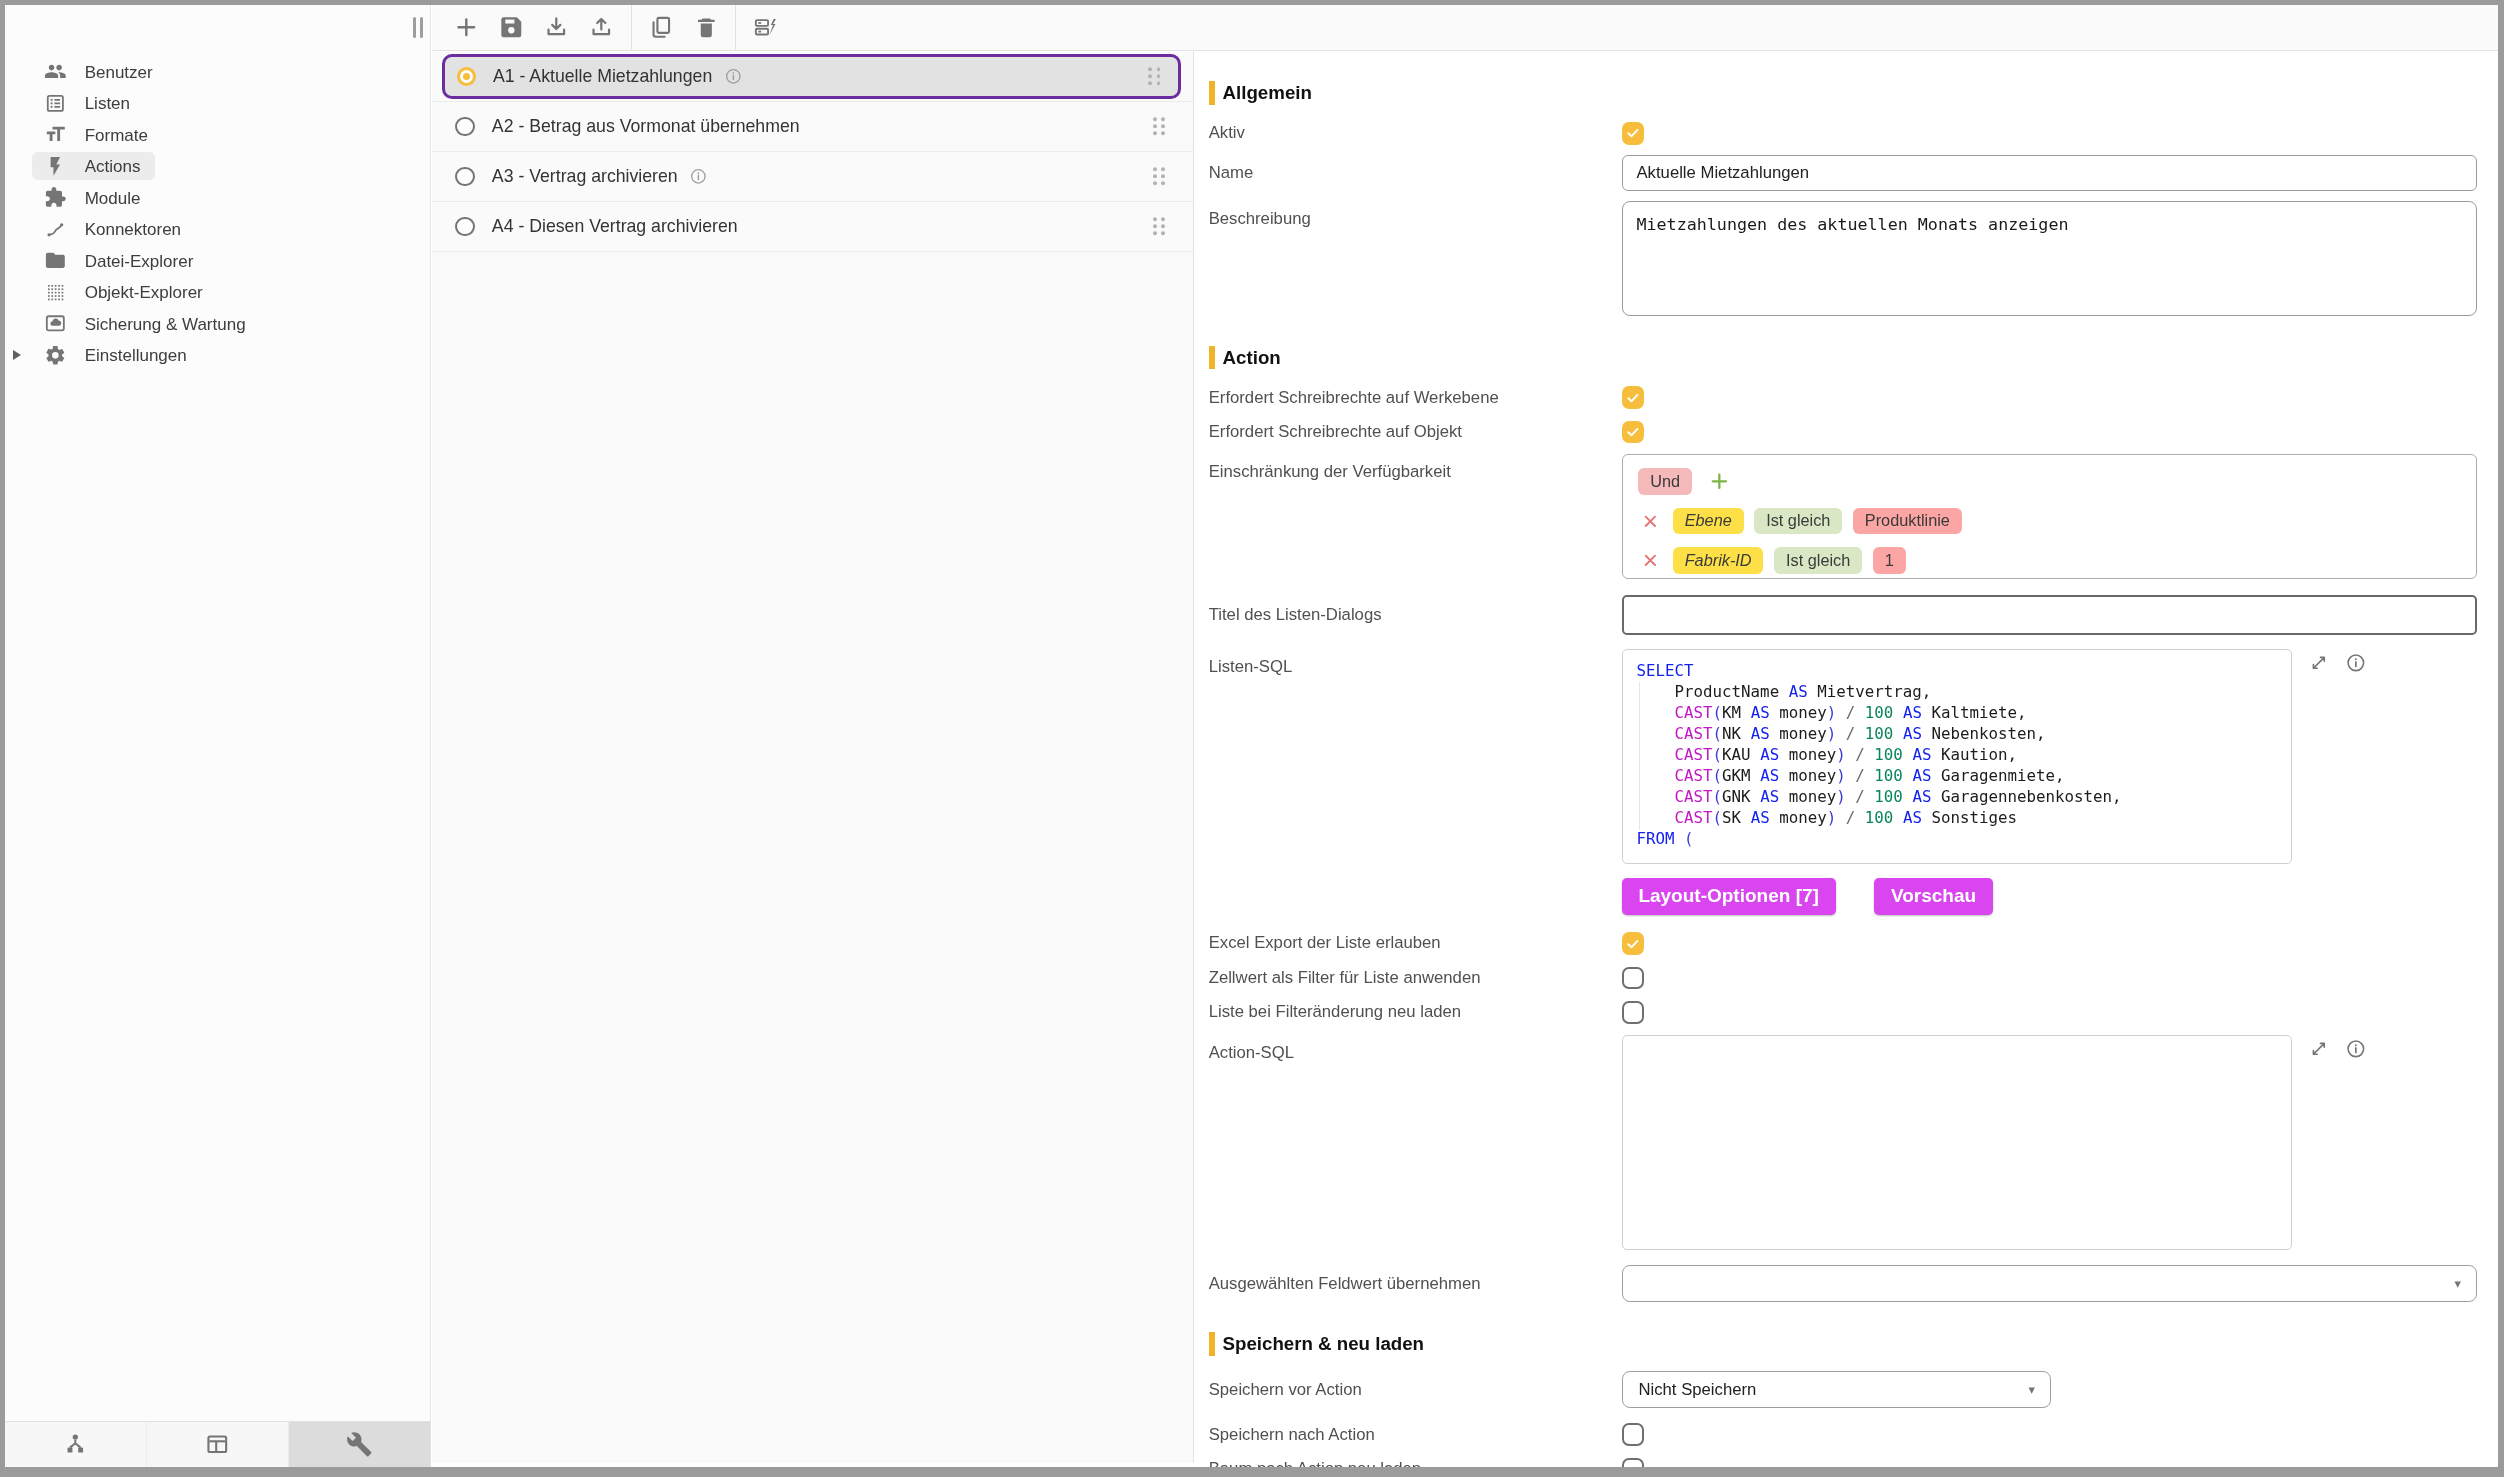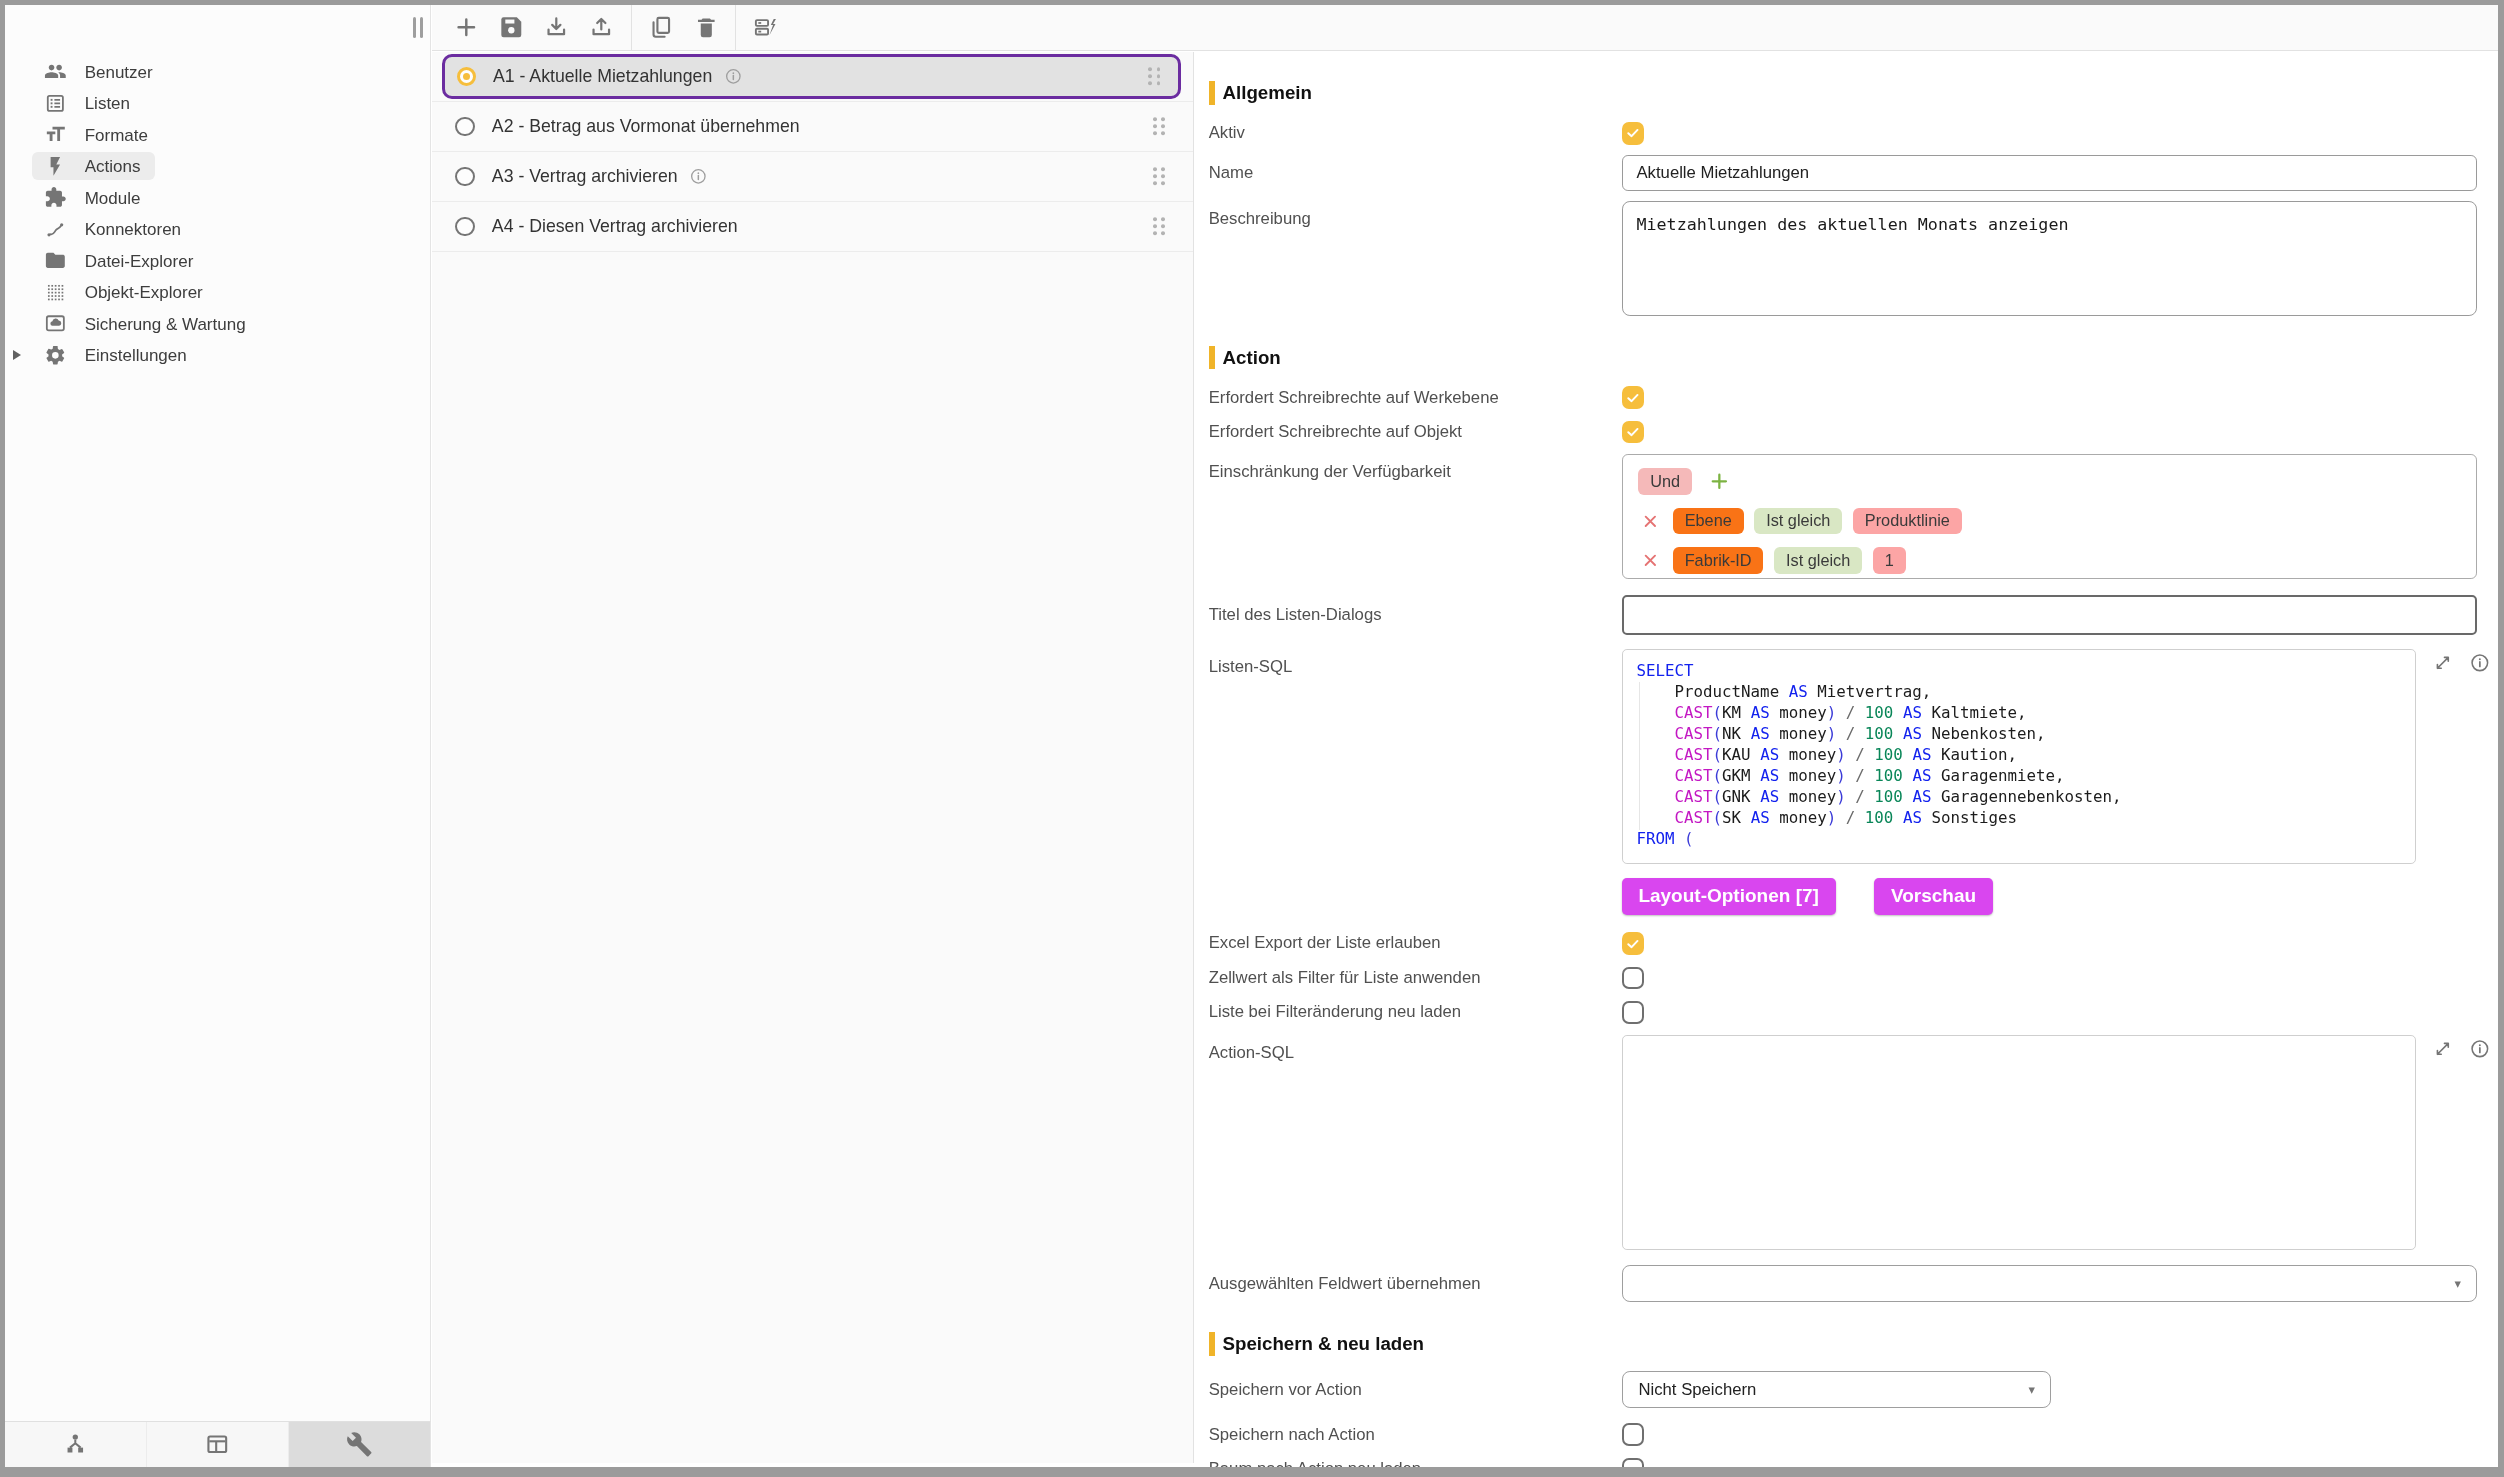--- a/index.html
+++ b/index.html
@@ -67,30 +67,30 @@
   .checkbox svg { width:15.8px; height:15.8px; }
   .text-input { width:855px; height:36px; border:1px solid #9a9a9a; border-radius:5.9px; padding:0 13.8px;
                 font-family:"Liberation Sans", sans-serif; font-size:16.7px; color:#222; background:#fff; outline:none; }
   .titel-input { height:40px; border:2px solid #696969; border-radius:4.9px; }
   .beschreibung { width:855px; height:115px; border:1px solid #9a9a9a; border-radius:7.9px; padding:11.8px 13.8px;
                   font-family:"DejaVu Sans Mono", monospace; font-size:16.7px; color:#1a1a1a; resize:none; outline:none; }
   .chips-box { width:855px; height:125px; border:1px solid #ababab; border-radius:5.9px; padding:12.8px 15.8px; }
   .cond-head { display:flex; align-items:center; gap:15.8px; }
   .chip { display:inline-flex; align-items:center; border-radius:5.9px; padding:3.9px 11.8px; font-size:16.3px; color:#3a3a3a; white-space:nowrap; }
   .chip.and  { background:#F5B9B9; }
-  .chip.field{ background:#f97316; }
+  .chip.field{ background:#fde047;font-style:italic; }
   .chip.op   { background:#D9E7C4; }
   .chip.val  { background:#fca5a5; }
   .cond-row { display:flex; align-items:center; gap:10.8px; margin-top:12.8px; }
   .x-btn { color:#E57373; display:flex; width:23.6px; justify-content:center; }
   .x-btn svg { width:18.7px; height:18.7px; }
   .plus-btn { color:#7CB342; display:flex; }
   .plus-btn svg { width:22.7px; height:22.7px; }
   .editor-wrap { display:flex; align-items:flex-start; }
-  .sql-editor { width:794px; height:215px; border:1px solid #cfcfcf; border-radius:4.9px; background:#fff;
+  .sql-editor { width:670px; height:215px; border:1px solid #cfcfcf; border-radius:4.9px; background:#fff;
                 padding:9.9px 13.8px; font-family:"DejaVu Sans Mono", monospace; font-size:15.8px; line-height:21px;
                 position:relative; overflow:hidden; white-space:pre; }
   .sql-editor .guide { position:absolute; left:16.7px; top:32.5px; width:1px; height:148px; background:#e6e6e6; }
   .tok-kw { color:#1322EE; } .tok-fn { color:#C318C3; } .tok-num { color:#098658; }
   .tok-br { color:#3B3BD8; } .tok-op { color:#6a6a6a; } .tok-id { color:#1c1c1c;text-align:right; }
   .editor-icons { display:flex; gap:14.8px; margin-left:16.7px; padding-top:3px; color:#757575; }
   .editor-icons svg { width:21.7px; height:21.7px; }
   .btn { background:#d946ef; color:#fff; font-weight:bold; font-size:19px; font-family:inherit;
          border:none; border-radius:4.9px; padding:7.9px 16.7px; margin-right:34px; box-shadow:0 1px 2px rgba(0,0,0,.25); }
   .select { width:855px; height:37px; border:1px solid #9e9e9e; border-radius:7.9px; display:flex; align-items:center;

